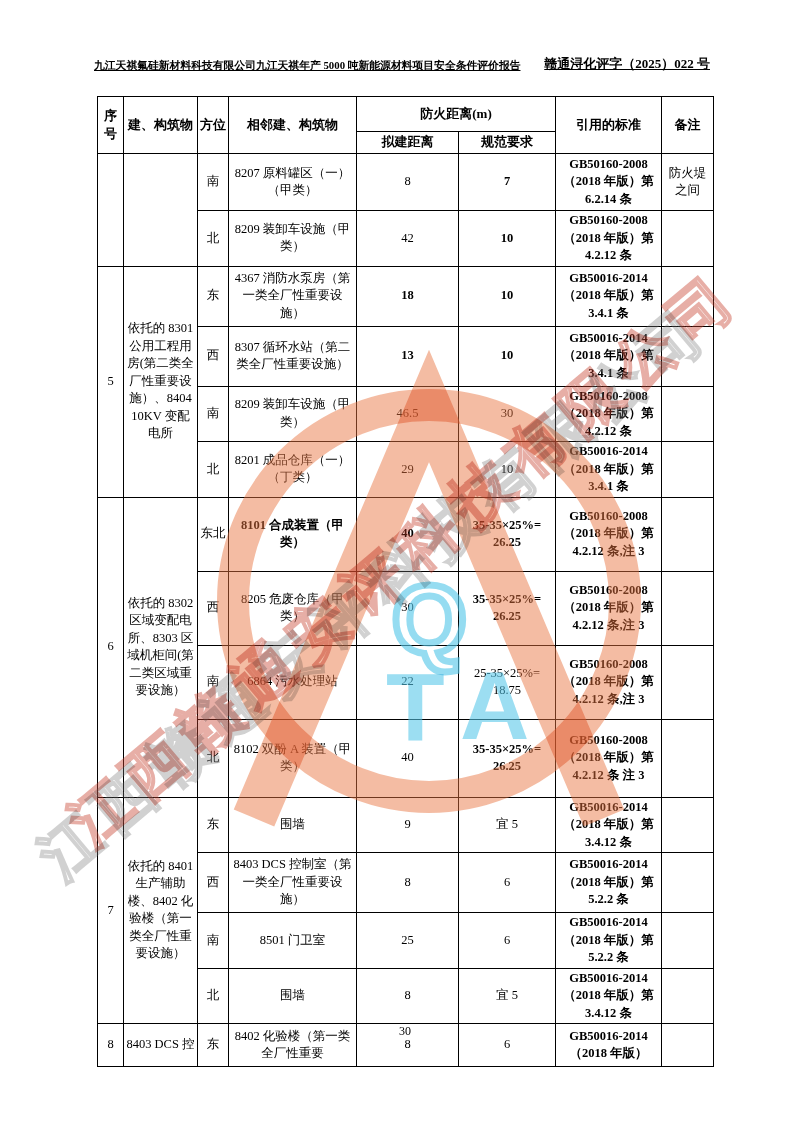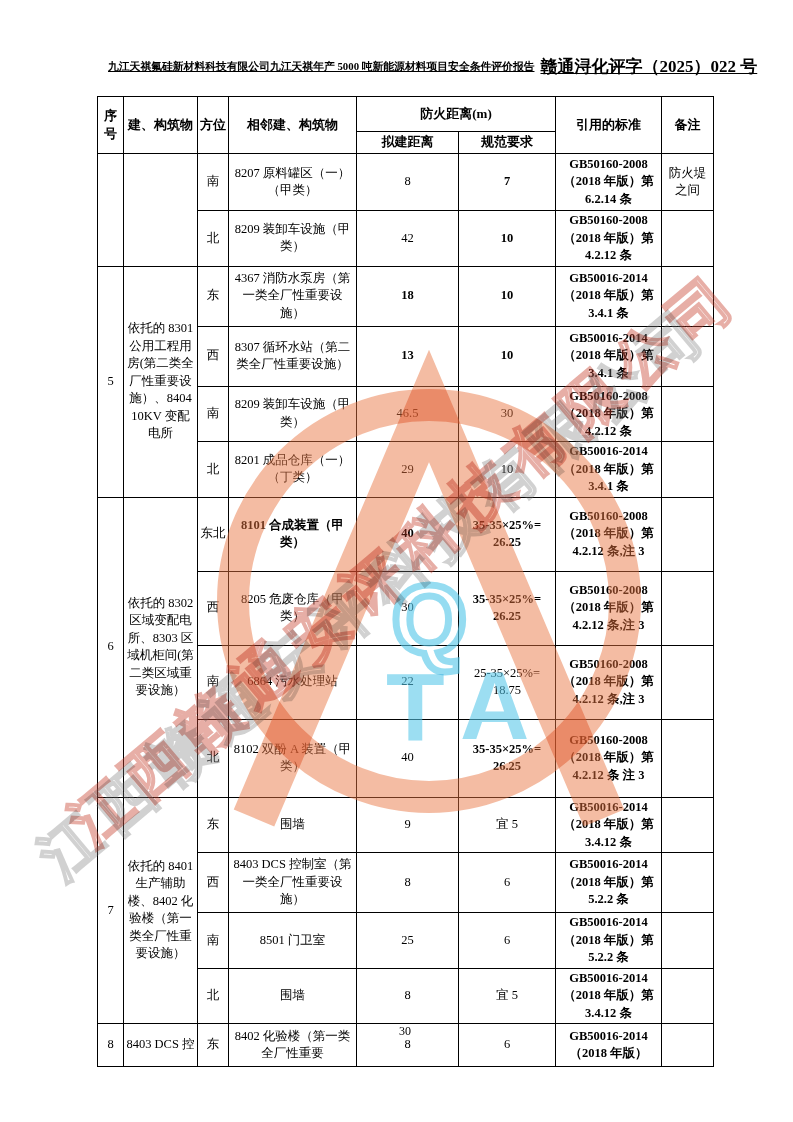--- a/index.html
+++ b/index.html
@@ -4,26 +4,26 @@
 <style>
   html,body{margin:0;padding:0;}
   body{
     width:793px;height:1122px;position:relative;overflow:hidden;
     background:#ffffff;
     font-family:"Liberation Serif", serif;
     color:#000;
   }
   
   .doc-header{
-    position:absolute;left:108px;top:55px;width:616px;
-    display:flex;justify-content:space-between;align-items:center;
+    position:absolute;left:94px;top:55px;width:616px;
+    display:flex;justify-content:space-between;align-items:flex-end;
     font-weight:bold;
   }
   .doc-header .left{font-size:10.8px;white-space:nowrap;text-decoration:underline;}
-  .doc-header .right{font-size:17px;white-space:nowrap;text-decoration:underline;margin-left:6px;}
+  .doc-header .right{font-size:13px;white-space:nowrap;text-decoration:underline;margin-left:6px;}
 
   
   table.main{
     position:absolute;left:97px;top:96px;width:616px;
     border-collapse:collapse;table-layout:fixed;
     background:transparent;z-index:2;
     border:1.5px solid #000;
   }
   table.main th, table.main td{
     border:1px solid #000;

